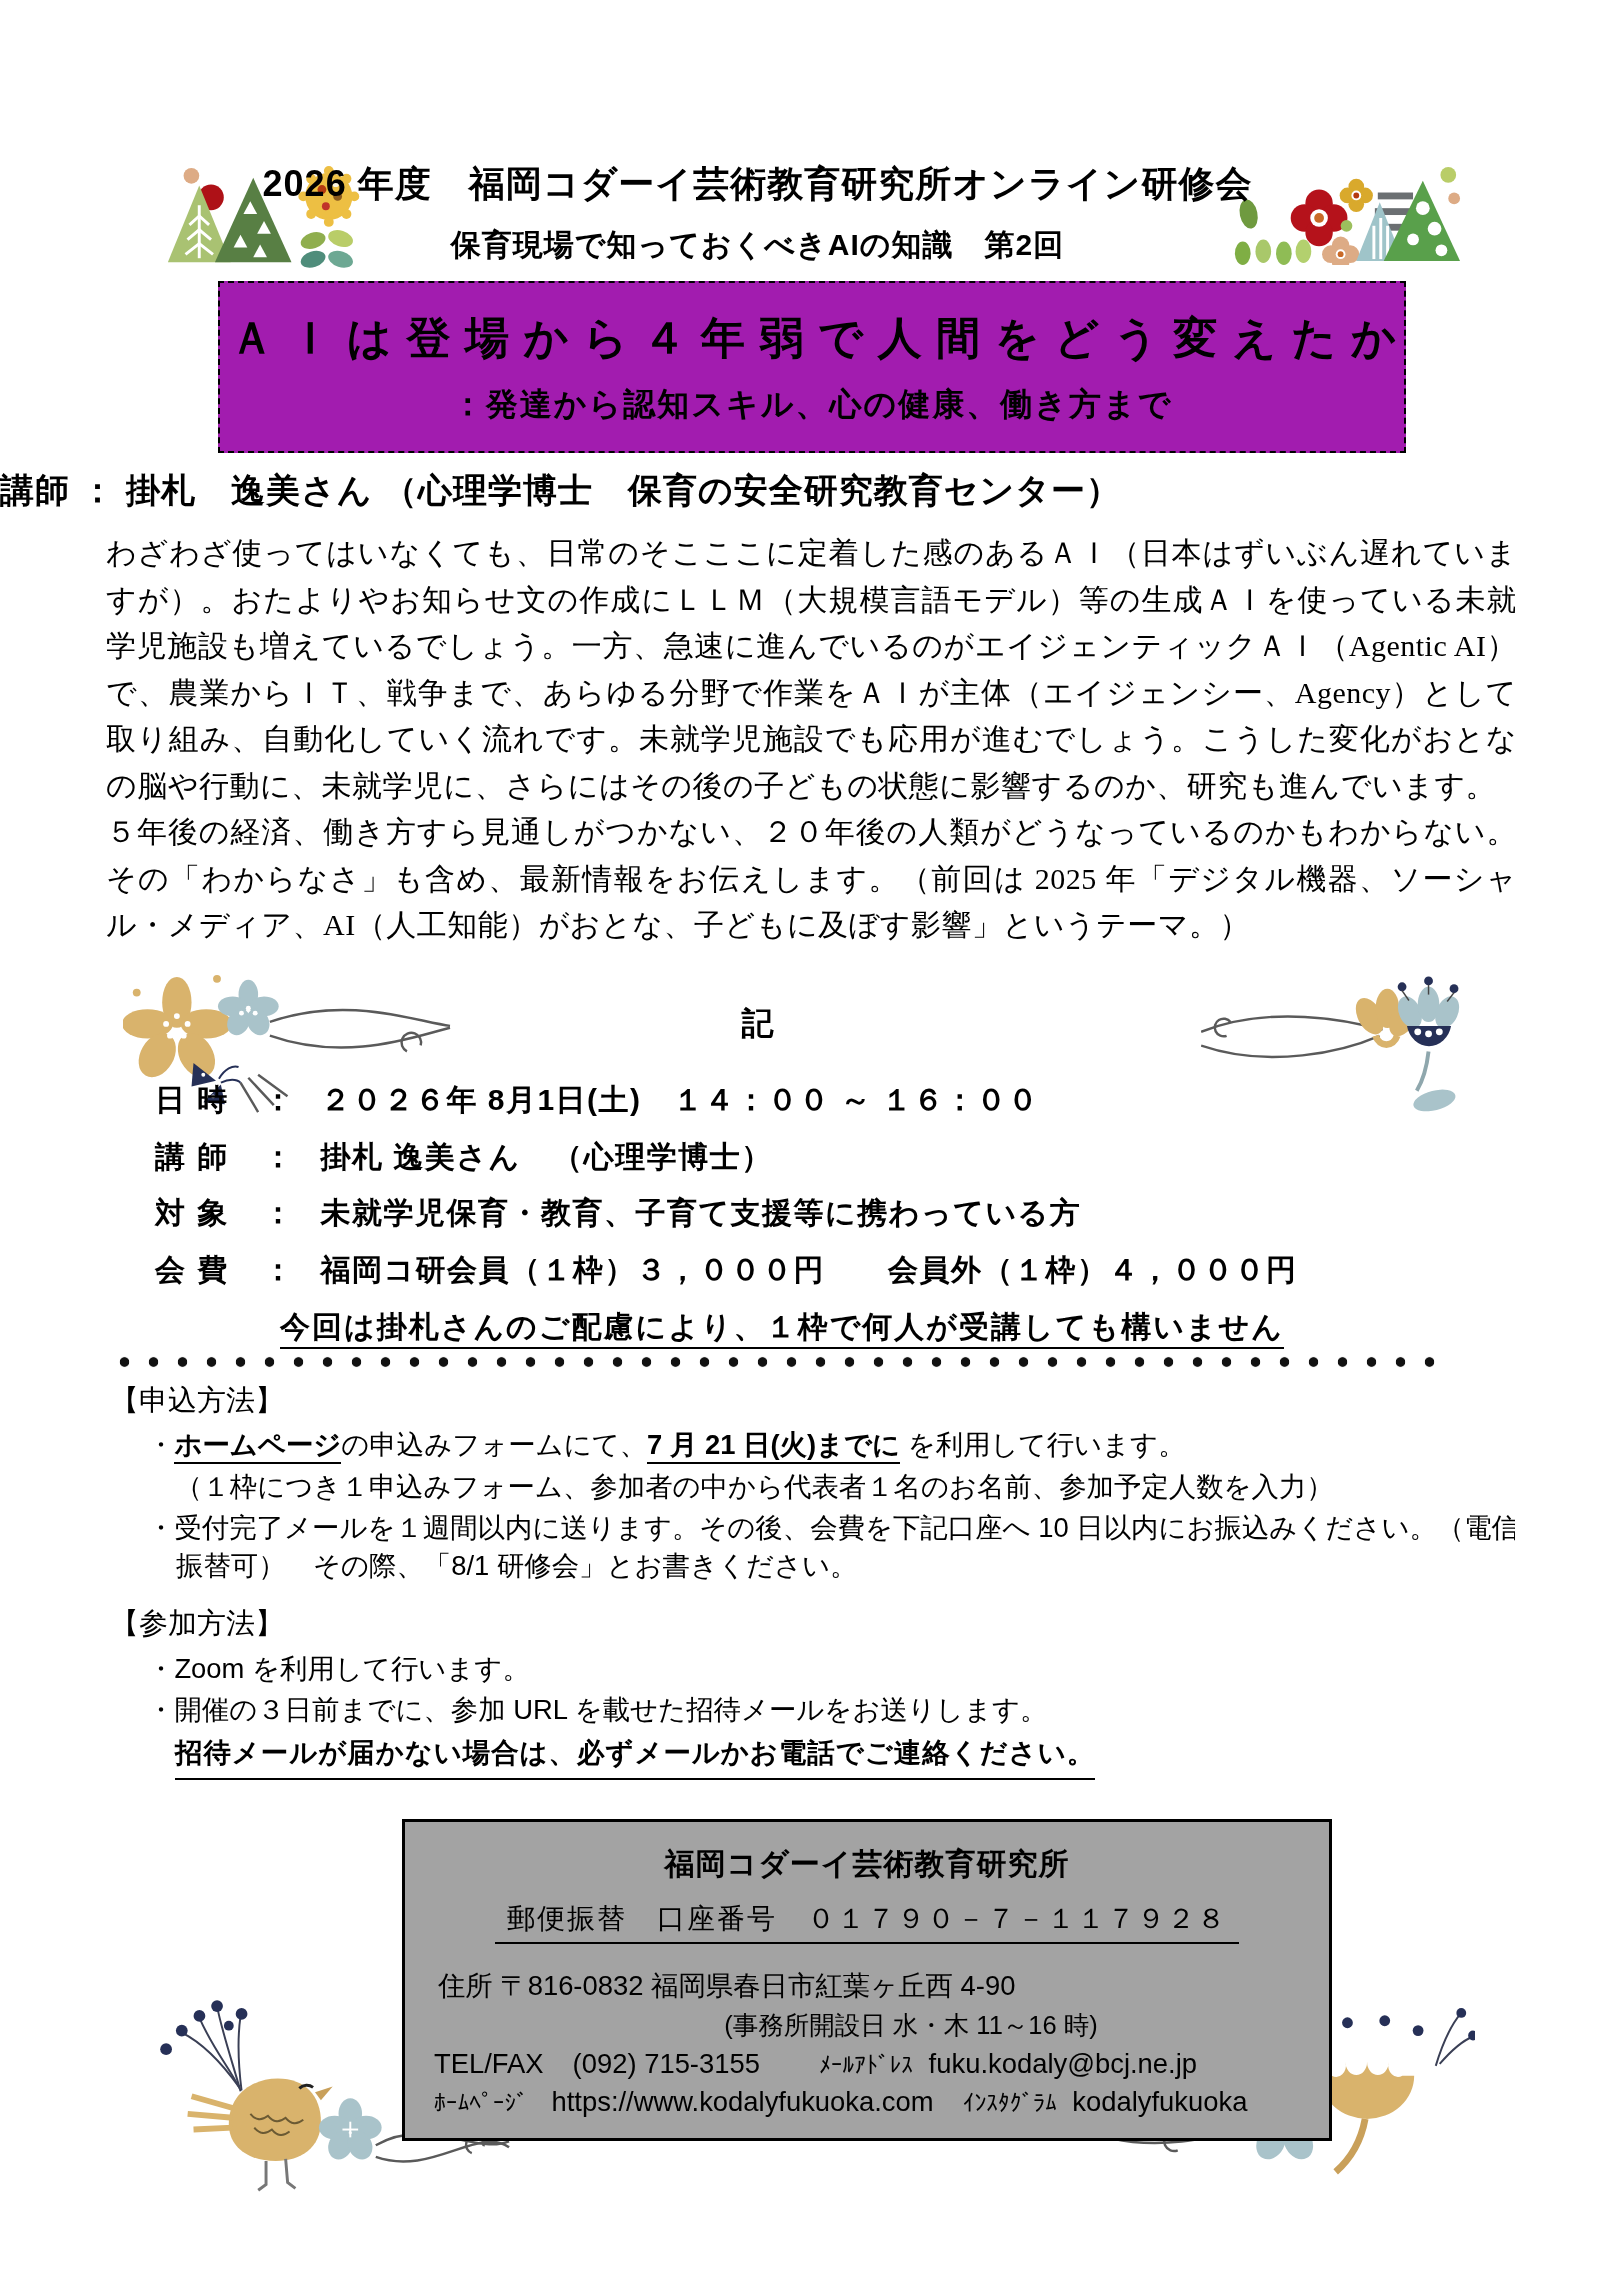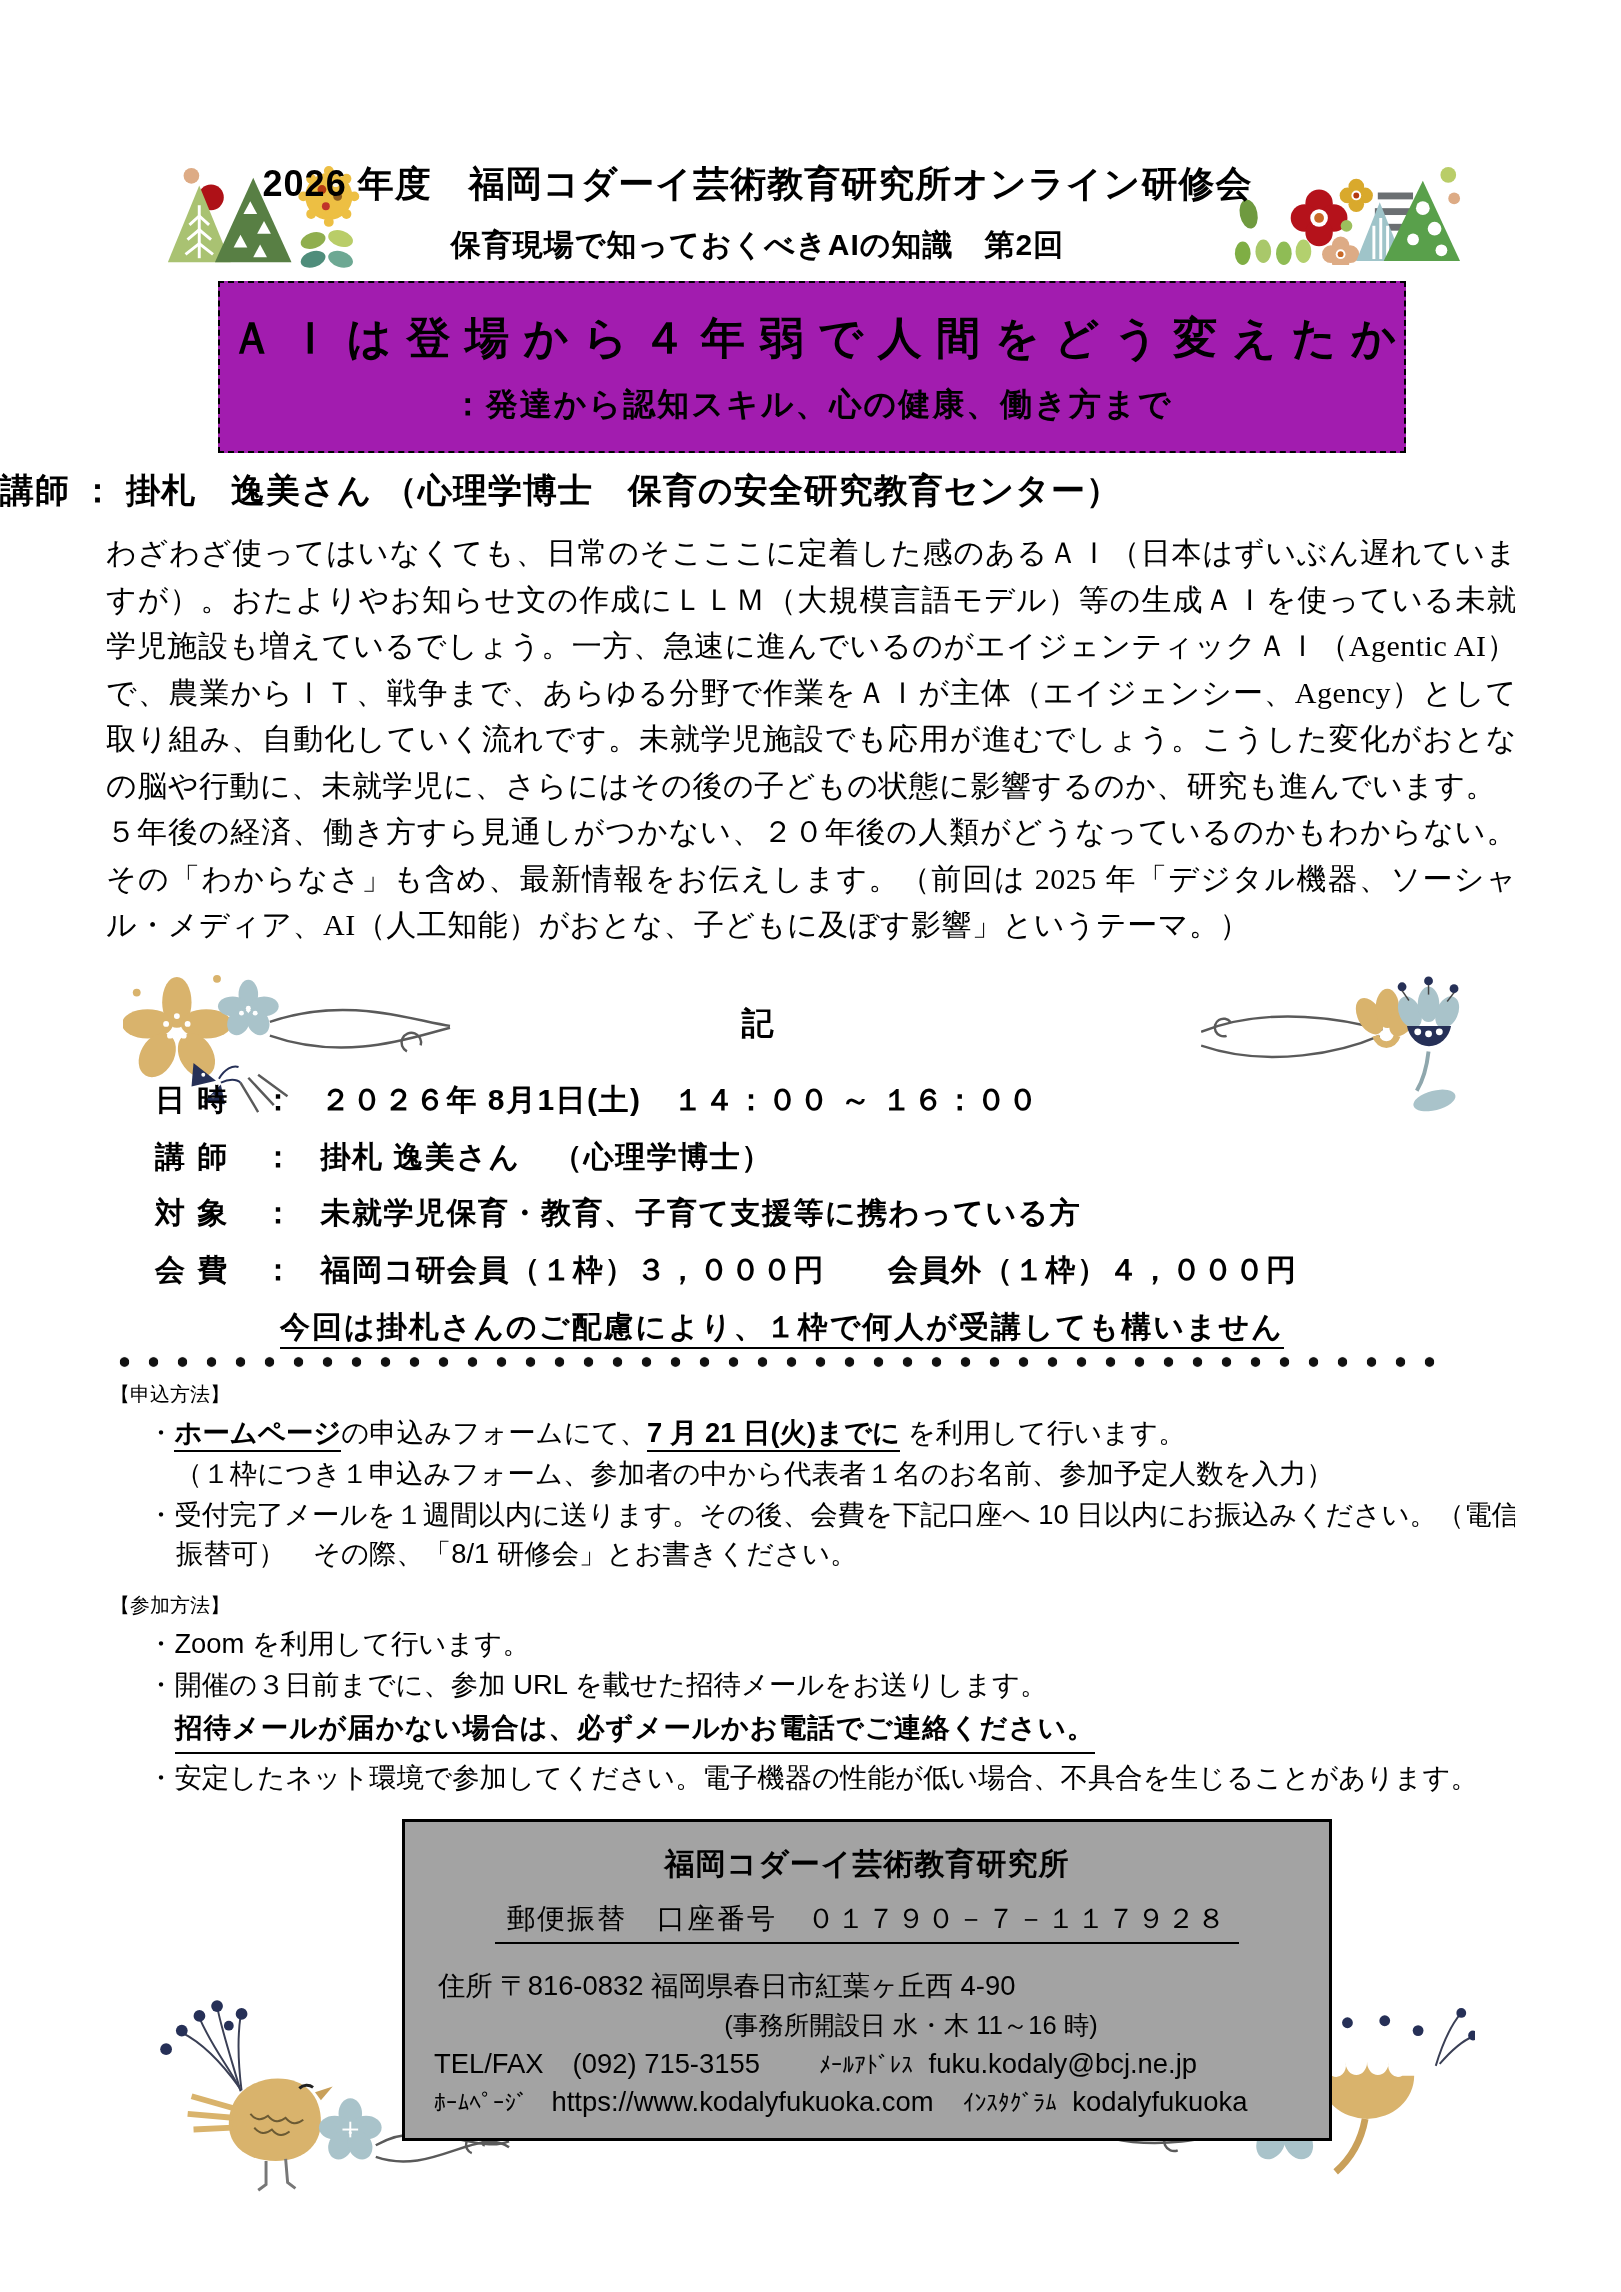--- a/index.html
+++ b/index.html
@@ -43,21 +43,21 @@
   .detail-value { letter-spacing:1.5px; }
   .fee-note { margin:9.8px 0 0 125px; font-size:30px; letter-spacing:2px; }
   .fee-note span { border-bottom:2.9px solid #000; padding-bottom:3.9px; }
 
   .dotted-sep { position:absolute; top:1356px; left:110px; width:1331px; height:11.8px;
     background-image:radial-gradient(circle, #111 4.4px, transparent 5.1px);
     background-size:29px 11.8px; background-repeat:repeat-x; background-position:left center; }
 
   
   .methods { position:absolute; top:1380px; left:110px; width:1417px; font-size:27.4px; line-height:1.4; }
-  .m-heading { font-size:20px; margin:0 0 5.9px 0; }
+  .m-heading { font-size:29px; margin:0 0 5.9px 0; }
   .bullet { margin:0 0 2.9px 37px; padding-left:29px; text-indent:-29px; }
   .sub-note { margin:0 0 2.9px 65px; }
   .emph { font-weight:bold; border-bottom:2.9px solid #000; padding-bottom:2px; }
   .warning { margin:2px 0 4.9px 65px; font-weight:bold; letter-spacing:1px;
     display:inline-block; border-bottom:2.9px solid #000; padding-bottom:4.9px; }
   .join-block { margin-top:17.6px; }
 
   
   .footer-box { position:absolute; left:374px; top:1819px; width:930px; box-sizing:border-box;
     border:3.9px solid #000; background:#a3a3a3; padding:15.7px 29px 19.6px 29px; z-index:3;margin-left:28px; }
@@ -311,21 +311,20 @@
     <div class="m-heading">【申込方法】</div>
     <div class="bullet"><span>・</span><span class="emph">ホームページ</span><span>の申込みフォームにて、</span><span class="emph">7 月 21 日(火)までに</span><span> を利用して行います。</span></div>
     <div class="sub-note">（１枠につき１申込みフォーム、参加者の中から代表者１名のお名前、参加予定人数を入力）</div>
     <div class="bullet">・受付完了メールを１週間以内に送ります。その後、会費を下記口座へ 10 日以内にお振込みください。（電信振替可）　その際、「8/1 研修会」とお書きください。</div>
 
     <div class="join-block">
       <div class="m-heading">【参加方法】</div>
       <div class="bullet">・Zoom を利用して行います。</div>
       <div class="bullet">・開催の３日前までに、参加 URL を載せた招待メールをお送りします。</div>
       <div><span class="warning">招待メールが届かない場合は、必ずメールかお電話でご連絡ください。</span></div>
-      <div class="bullet">・安定したネット環境で参加してください。電子機器の性能が低い場合、不具合を生じることがあります。</div>
     </div>
   </div>
 
   <div class="deco" style="left:123px; top:1998px;">
     <svg width="387" height="218" viewBox="0 0 395 222">
       <g stroke="#3a3f55" stroke-width="2" fill="none">
         <path d="M120,95 C110,60 100,30 96,8"></path>
           <path d="M118,90 C100,65 80,45 60,35"></path>
         <path d="M119,92 C108,70 92,52 78,20"></path>
           <path d="M121,94 C118,70 116,45 120,18"></path>

